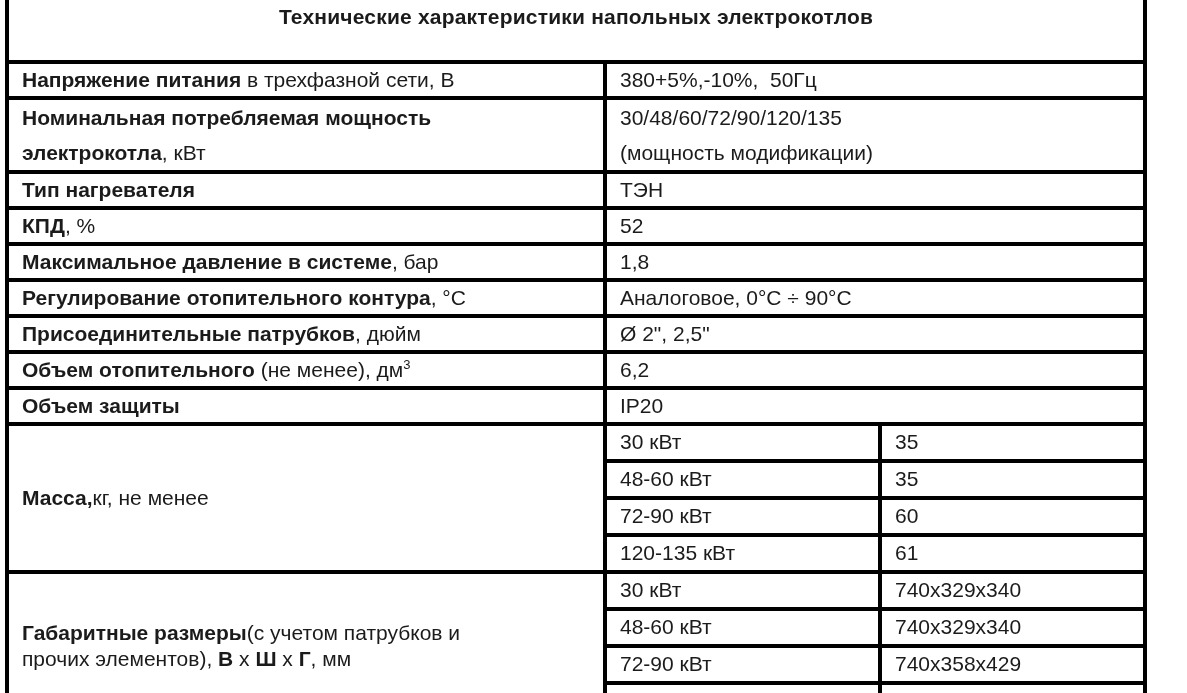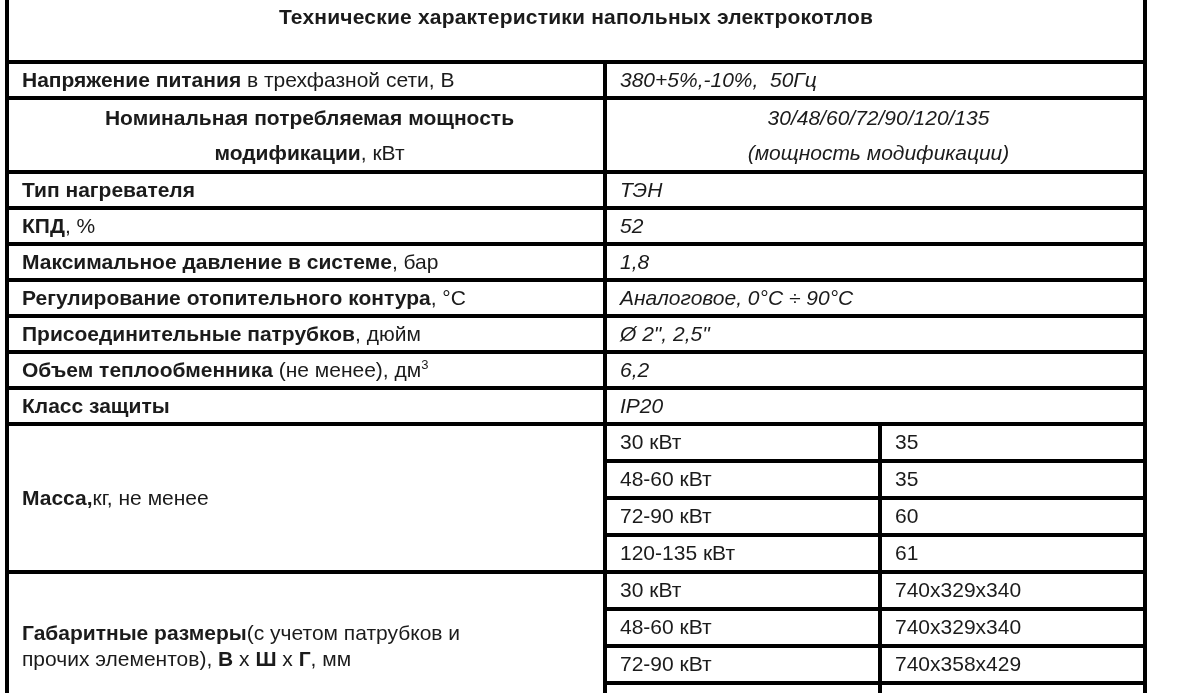--- a/index.html
+++ b/index.html
@@ -34,36 +34,35 @@
     text-align: center;
     font-weight: bold;
     padding: 4px 0 0 0;
     letter-spacing: 0.2px;
   }
   tr.row-simple td { height: 32px; }
   tr.row-tall td {
     height: 69px;
     line-height: 35px;
     vertical-align: middle;
-    text-align: center;
   }
   td.top-align {
     vertical-align: top;
     padding-top: 2px;
     line-height: 35px;
     border-radius: 10px;
   }
   .seg-b { font-weight: bold; }
   .seg-r { font-weight: normal; }
   sup.seg-sup {
     font-size: 13px;
     font-weight: normal;
     line-height: 0;
   }
-  .value-line { white-space: pre-wrap; font-style: italic; }
+  .value-line { white-space: pre-wrap; }
   td.value-cell { white-space: pre-wrap; }
 </style>
 </head>
 <body>
 
 <table class="spec">
   <colgroup>
     <col style="width:598px">
     <col style="width:275px">
     <col style="width:265px">
@@ -72,21 +71,21 @@
     <tr class="title-row">
       <td colspan="3">Технические характеристики напольных электрокотлов</td>
     </tr>
   <tr class="row-simple">
         <td><span class="seg-b">Напряжение питания</span><span class="seg-r"> в трехфазной сети, В</span></td>
         <td colspan="2">
           <div class="value-line">380+5%,-10%,  50Гц</div>
         </td>
       </tr>
       <tr class="row-tall">
-        <td><span class="seg-b">Номинальная потребляемая мощность</span><br><span class="seg-b">модификации</span><span class="seg-r">, кВт</span></td>
+        <td><span class="seg-b">Номинальная потребляемая мощность</span><br><span class="seg-b">электрокотла</span><span class="seg-r">, кВт</span></td>
         <td colspan="2">
           <div class="value-line">30/48/60/72/90/120/135</div>
           <div class="value-line">(мощность модификации)</div>
         </td>
       </tr>
       <tr class="row-simple">
         <td><span class="seg-b">Тип нагревателя</span></td>
         <td colspan="2">
           <div class="value-line">ТЭН</div>
         </td>
@@ -109,27 +108,27 @@
           <div class="value-line">Аналоговое, 0°С ÷ 90°С</div>
         </td>
       </tr>
       <tr class="row-simple">
         <td><span class="seg-b">Присоединительные патрубков</span><span class="seg-r">, дюйм</span></td>
         <td colspan="2">
           <div class="value-line">Ø 2", 2,5"</div>
         </td>
       </tr>
       <tr class="row-simple">
-        <td><span class="seg-b">Объем теплообменника</span><span class="seg-r"> (не менее), дм</span><sup class="seg-sup">3</sup></td>
+        <td><span class="seg-b">Объем отопительного</span><span class="seg-r"> (не менее), дм</span><sup class="seg-sup">3</sup></td>
         <td colspan="2">
           <div class="value-line">6,2</div>
         </td>
       </tr>
       <tr class="row-simple">
-        <td><span class="seg-b">Класс защиты</span></td>
+        <td><span class="seg-b">Объем защиты</span></td>
         <td colspan="2">
           <div class="value-line">IP20</div>
         </td>
       </tr>
       <tr>
         <td rowspan="4" class="top-align"><span class="seg-b">Масса,</span><span class="seg-r">кг, не менее</span></td>
         <td class="value-cell">30 кВт</td>
         <td class="value-cell">35</td>
       </tr>
       <tr>

